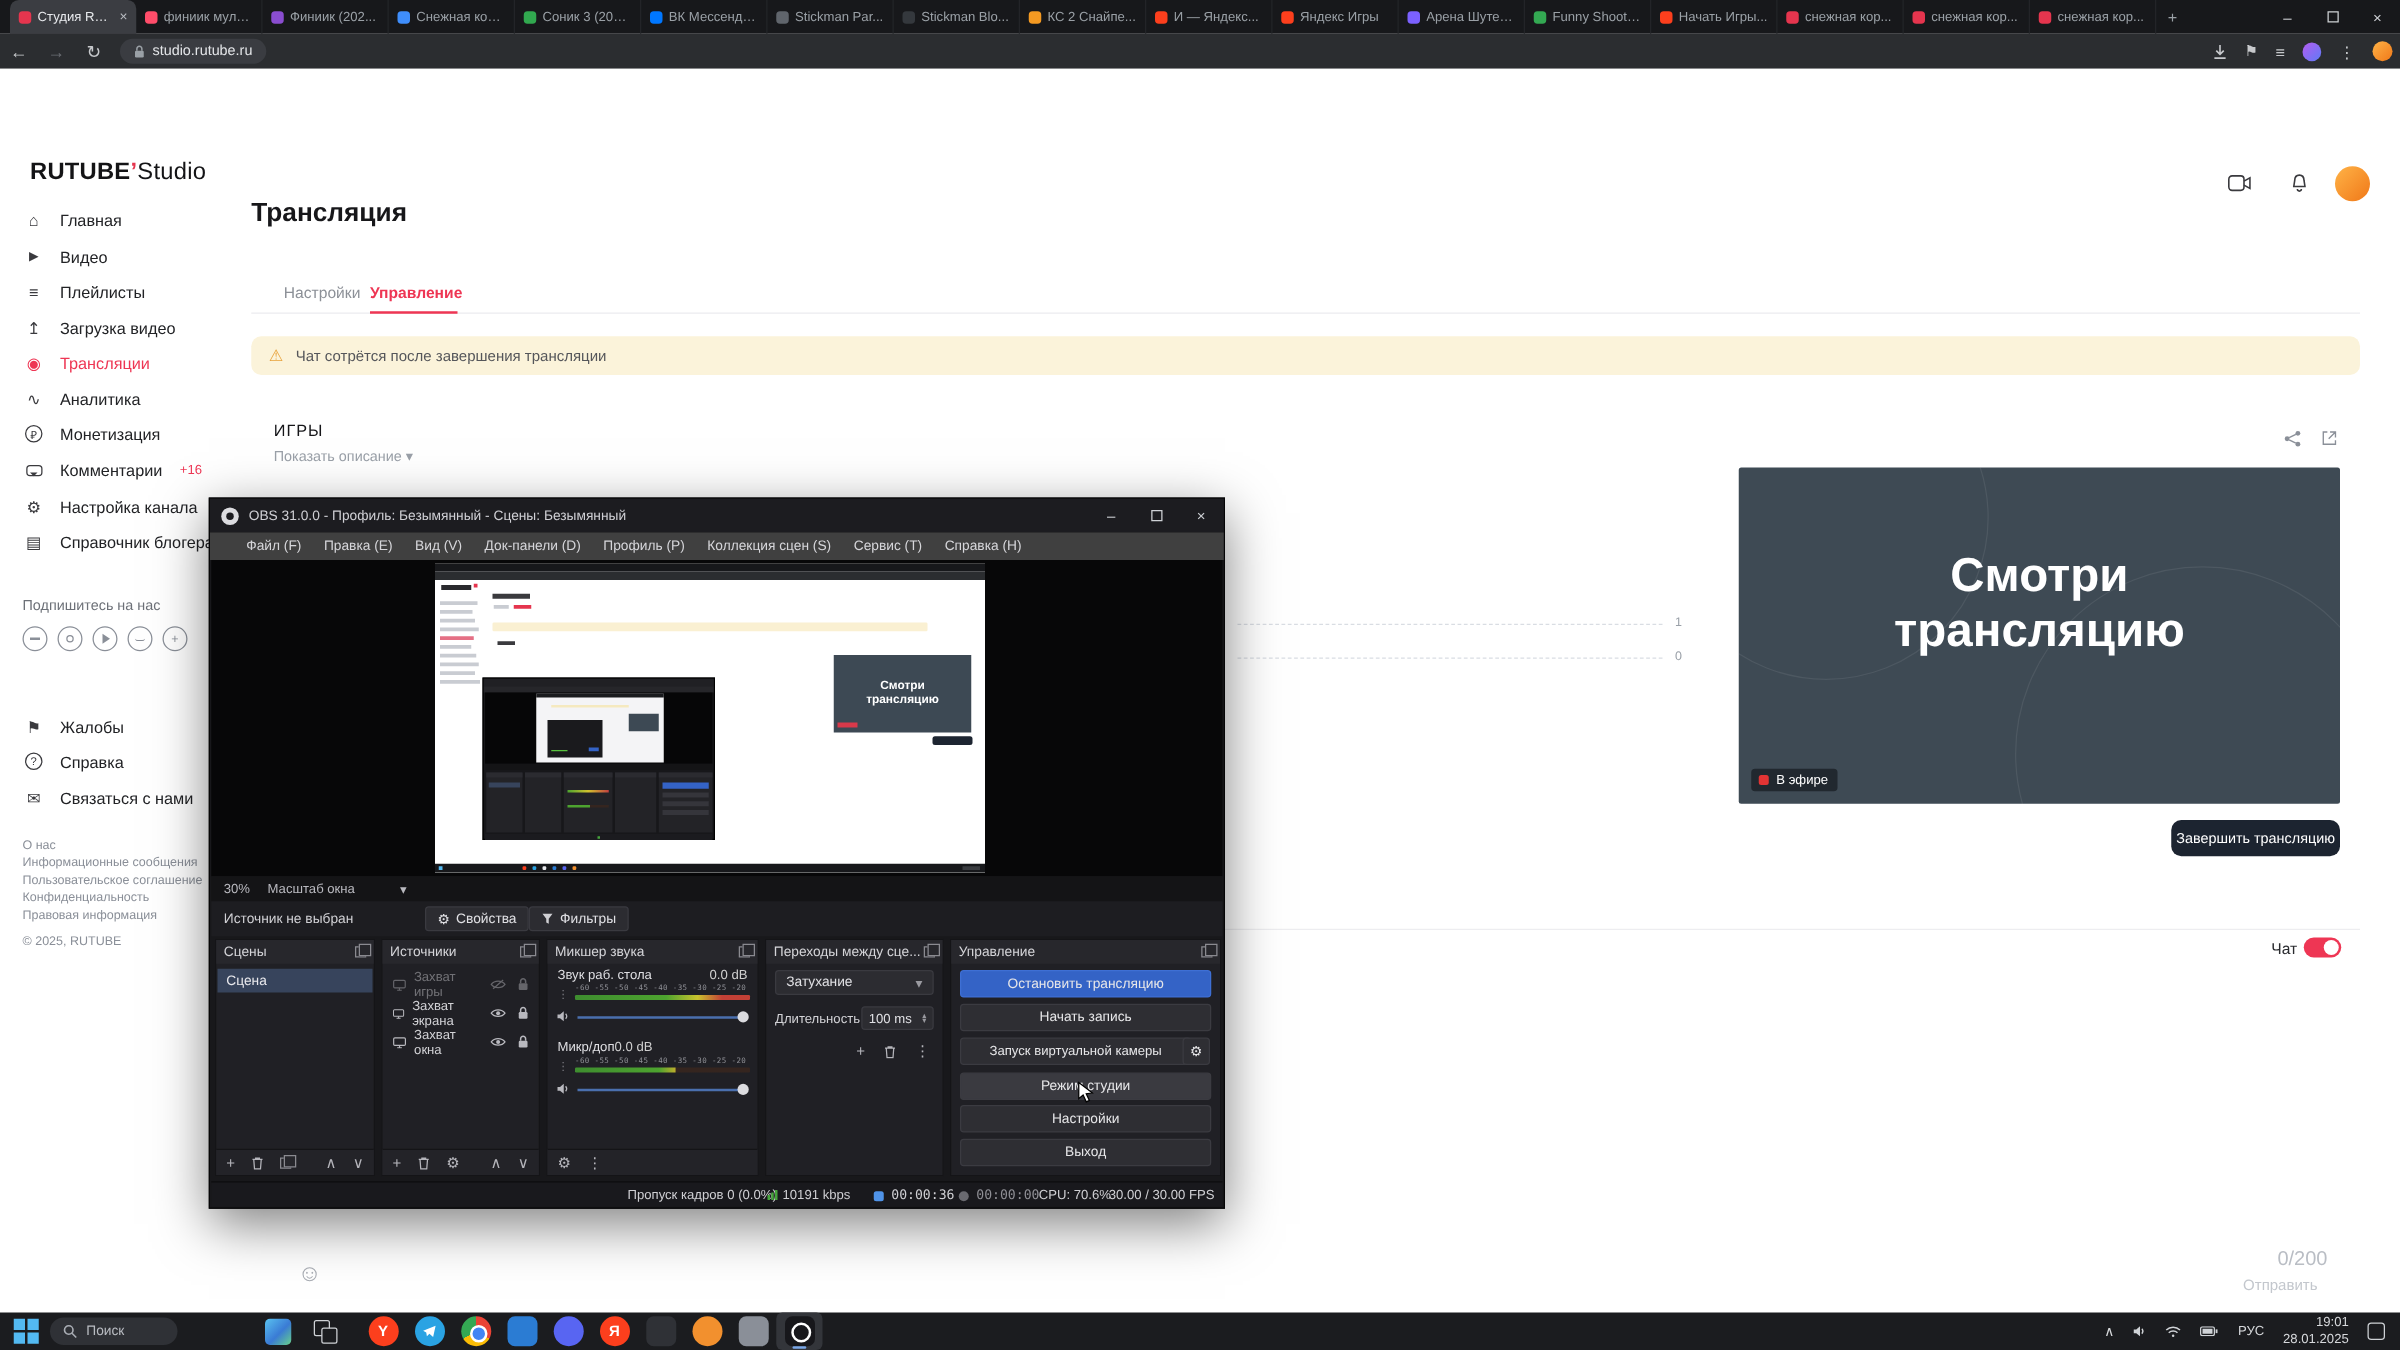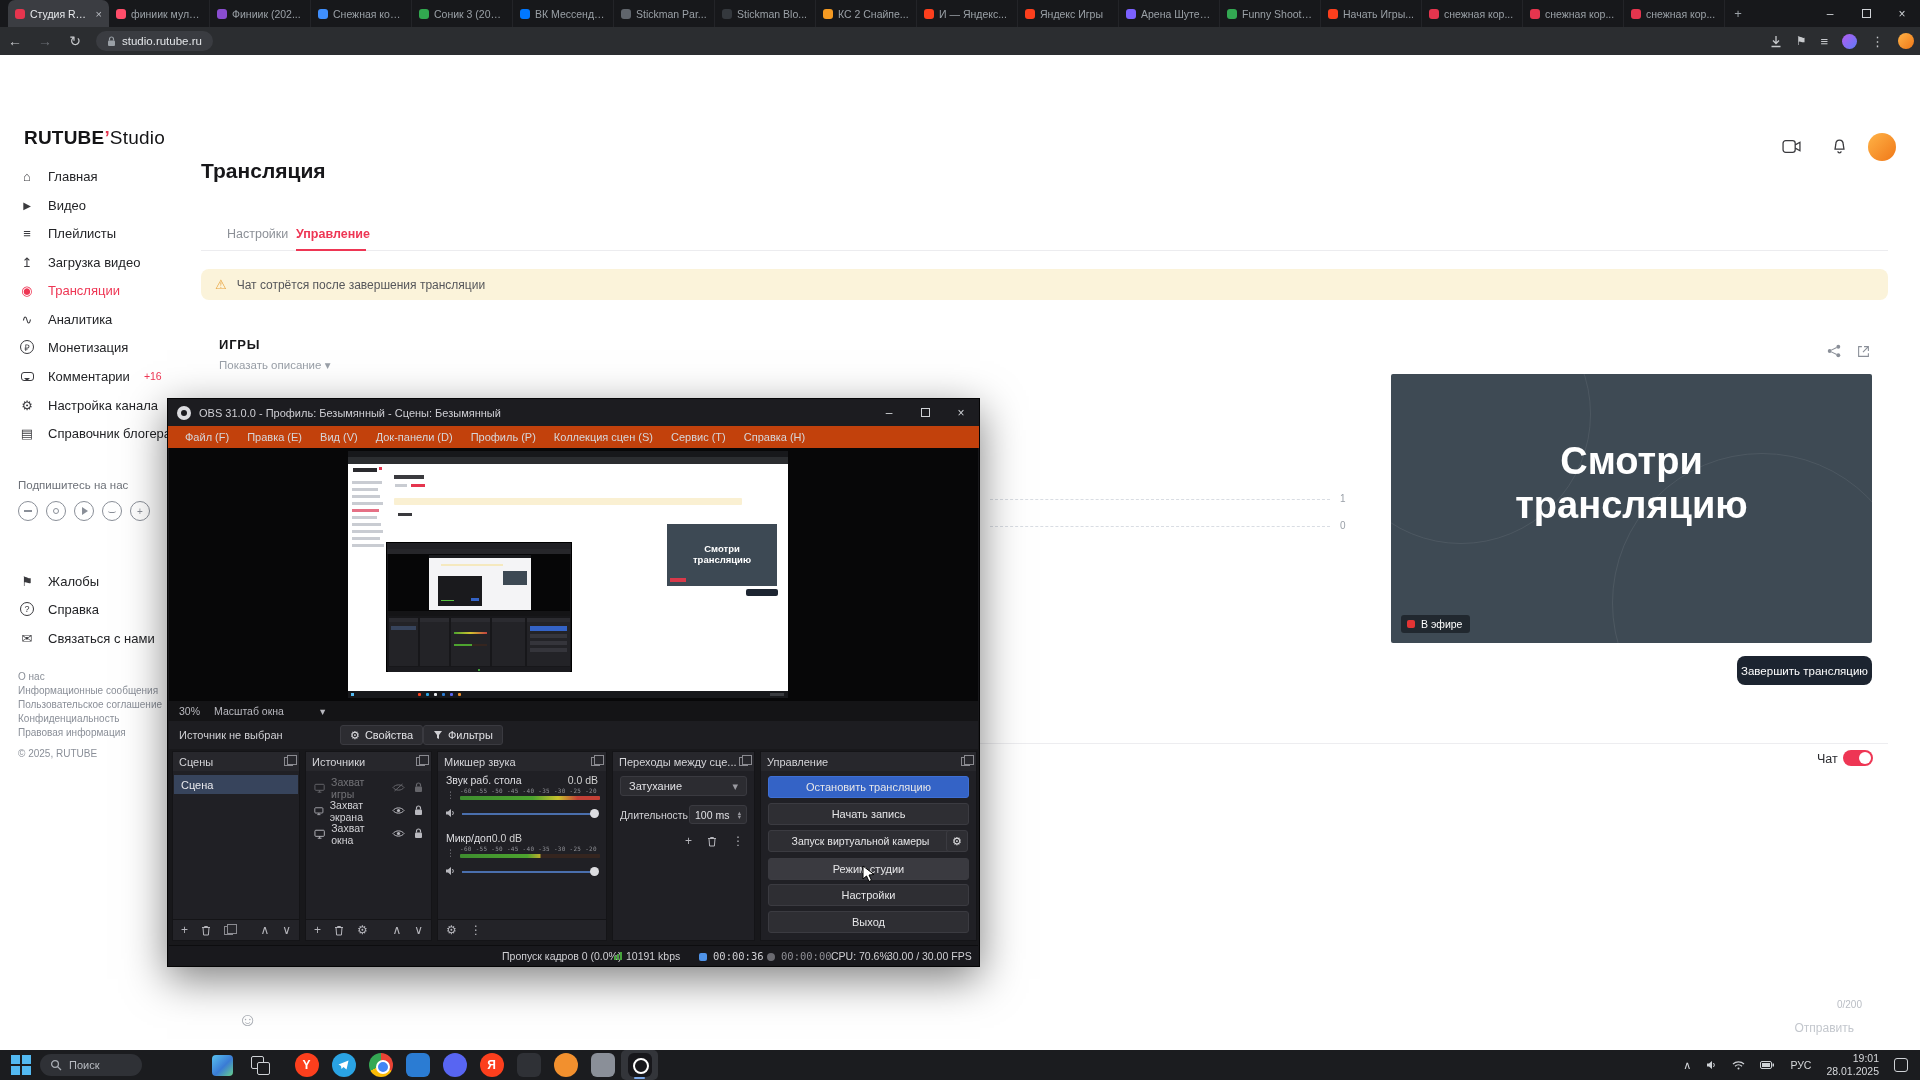--- a/index.html
+++ b/index.html
@@ -48,21 +48,21 @@
   .soc .wave{width:8px;height:4px;border-bottom:1.5px solid #8a8f98;border-radius:50%}
   .foot-line{position:absolute;left:18px;font-size:10px;color:#8a8f98;cursor:pointer}
 
   .h1{position:absolute;left:201px;top:104px;font-size:21px;font-weight:700;color:#17171a}
   .ptab{position:absolute;top:172px;font-size:12.5px;color:#8c9097;cursor:pointer}
   .ptab.active{color:#ee3654;font-weight:600}
   .tabline{position:absolute;left:201px;top:195px;width:1687px;height:1px;background:#ececef}
   .tabline-active{position:absolute;top:194px;height:2px;background:#ee3654}
   .warn{position:absolute;left:201px;top:214px;width:1687px;height:31px;background:#fbf3da;border-radius:8px;display:flex;align-items:center;gap:10px;padding:0 14px;font-size:12px;color:#55565a}
   .warn .wi{color:#e8a33d;font-size:13px}
-  .sec-title{position:absolute;left:219px;top:282px;font-size:13px;font-weight:700;letter-spacing:.8px;color:#17171a}
+  .sec-title{position:absolute;left:219px;top:282px;font-size:13px;font-weight:400;letter-spacing:.8px;color:#17171a}
   .sec-desc{position:absolute;left:219px;top:303px;font-size:11.5px;color:#9aa0a8;cursor:pointer}
   .card-ico{position:absolute;top:289px;color:#8a8f98;cursor:pointer}
   .dash{position:absolute;height:0;border-top:1px dashed #d9dde3}
   .dash-lbl{position:absolute;font-size:10px;color:#9aa0a8}
 
   .stream{position:absolute;left:1391px;top:319px;width:481px;height:269px;background:#3e4a54;border-radius:2px;overflow:hidden}
   .stream .deco{position:absolute;border:1px solid rgba(255,255,255,.08);border-radius:50%}
   .stream .big{position:absolute;left:50px;right:50px;top:66px;text-align:center;color:#fff;font-size:38px;font-weight:600;line-height:1.15}
   .live{position:absolute;left:10px;bottom:10px;display:flex;align-items:center;gap:6px;background:rgba(10,12,16,.55);border-radius:3px;padding:3px 8px 3px 6px;color:#fff;font-size:10.5px}
   .live .rd{width:8px;height:8px;background:#e23434;border-radius:2px}
@@ -70,21 +70,21 @@
   .chat-divider{position:absolute;left:201px;top:688px;width:1687px;height:1px;background:#ededf0}
   .toggle{position:absolute;width:30px;height:16px;border-radius:8px;background:#ee3654;cursor:pointer}
   .toggle::after{content:"";position:absolute;right:2px;top:2px;width:12px;height:12px;background:#fff;border-radius:50%}
   .fab{position:absolute;left:1848px;top:997px;width:35px;height:35px;border-radius:10px;background:#2ba3c4;display:flex;align-items:center;justify-content:center;cursor:pointer}
 
   
   .obs{position:absolute;left:167px;top:398px;width:813px;height:569px;background:#18181b;border:1px solid #050506;box-shadow:0 12px 40px rgba(0,0,0,.5);color:#dfdfe3;font-size:11px;z-index:50}
   .obs-title{position:absolute;top:0;left:0;right:0;height:27px;background:#1c1c20;display:flex;align-items:center;gap:8px;padding-left:9px;font-size:11px;color:#cfcfd4}
   .obs-logo{width:14px;height:14px;border-radius:50%;background:#dcdce0;position:relative}
   .obs-logo::after{content:"";position:absolute;left:4px;top:4px;width:6px;height:6px;border-radius:50%;background:#1c1c20}
-  .obs-menu{position:absolute;top:27px;left:0;right:0;height:22px;background:#c2410c;display:flex;align-items:center;padding-left:8px;color:#d6d6da;font-size:11px}
+  .obs-menu{position:absolute;top:27px;left:0;right:0;height:22px;background:#404040;display:flex;align-items:center;padding-left:20px;color:#d6d6da;font-size:11px}
   .obs-menu span{padding:0 9px;cursor:pointer}
   .obs-preview{position:absolute;left:1px;right:1px;top:49px;height:253px;background:#070708}
   .obs-zoom{position:absolute;left:1px;right:1px;top:302px;height:20px;background:#141416;display:flex;align-items:center;gap:14px;padding-left:10px;color:#b9b9bf;font-size:10.5px}
   .obs-srcbar{position:absolute;left:1px;right:1px;top:322px;height:28px;background:#1d1d21;display:flex;align-items:center;color:#d0d0d4}
   .obs-btn{background:#2c2c31;border:1px solid #3a3a40;border-radius:3px;height:20px;padding:0 9px;display:inline-flex;align-items:center;gap:5px;font-size:11px;color:#e0e0e4;cursor:pointer}
   .panel{position:absolute;top:352px;height:190px;background:#202025;border:1px solid #141417}
   .panel-h{height:19px;background:#27272c;display:flex;align-items:center;justify-content:space-between;padding:0 6px;font-size:11px;color:#d4d4d8}
   .pop{width:9px;height:9px;border:1px solid #8a8a90;position:relative}
   .pop::before{content:"";position:absolute;left:2px;top:-3px;width:8px;height:8px;border:1px solid #8a8a90;background:#27272c}
   .panel-foot{position:absolute;left:0;right:0;bottom:0;height:21px;background:#232328;border-top:1px solid #141417;display:flex;align-items:center;gap:13px;padding:0 8px;color:#b5b5bb;font-size:12px}
@@ -374,21 +374,21 @@
           <span>В эфире</span>
         </div>
     </div>
 
     <button class="finish-btn">Завершить трансляцию</button>
 
     <div class="chat-divider"></div>
     <div class="abs" style="left:1817px;top:697px;font-size:12.5px;color:#2a2b2f">Чат</div>
     <div class="toggle" style="left:1843px;top:695px"></div>
     <div class="abs" style="left:238px;top:954px;font-size:19px;color:#a9adb4;cursor:pointer">☺</div>
-    <div class="abs" style="right:58px;top:944px;font-size:10px;color:#b9bdc4">0/200</div>
+    <div class="abs" style="right:58px;top:944px;font-size:16px;color:#b9bdc4">0/200</div>
     <div class="abs" style="right:66px;top:966px;font-size:12px;color:#c3c7cd;cursor:pointer">Отправить</div>
     <div class="fab">
         <svg width="18" height="16" viewBox="0 0 18 16">
           <path d="M2 2 H16 V11 H8 L4.5 14.5 V11 H2 Z" fill="#fff"></path>
         </svg>
       </div>
   </div>
 
   <div class="obs">
     <div class="obs-title">

